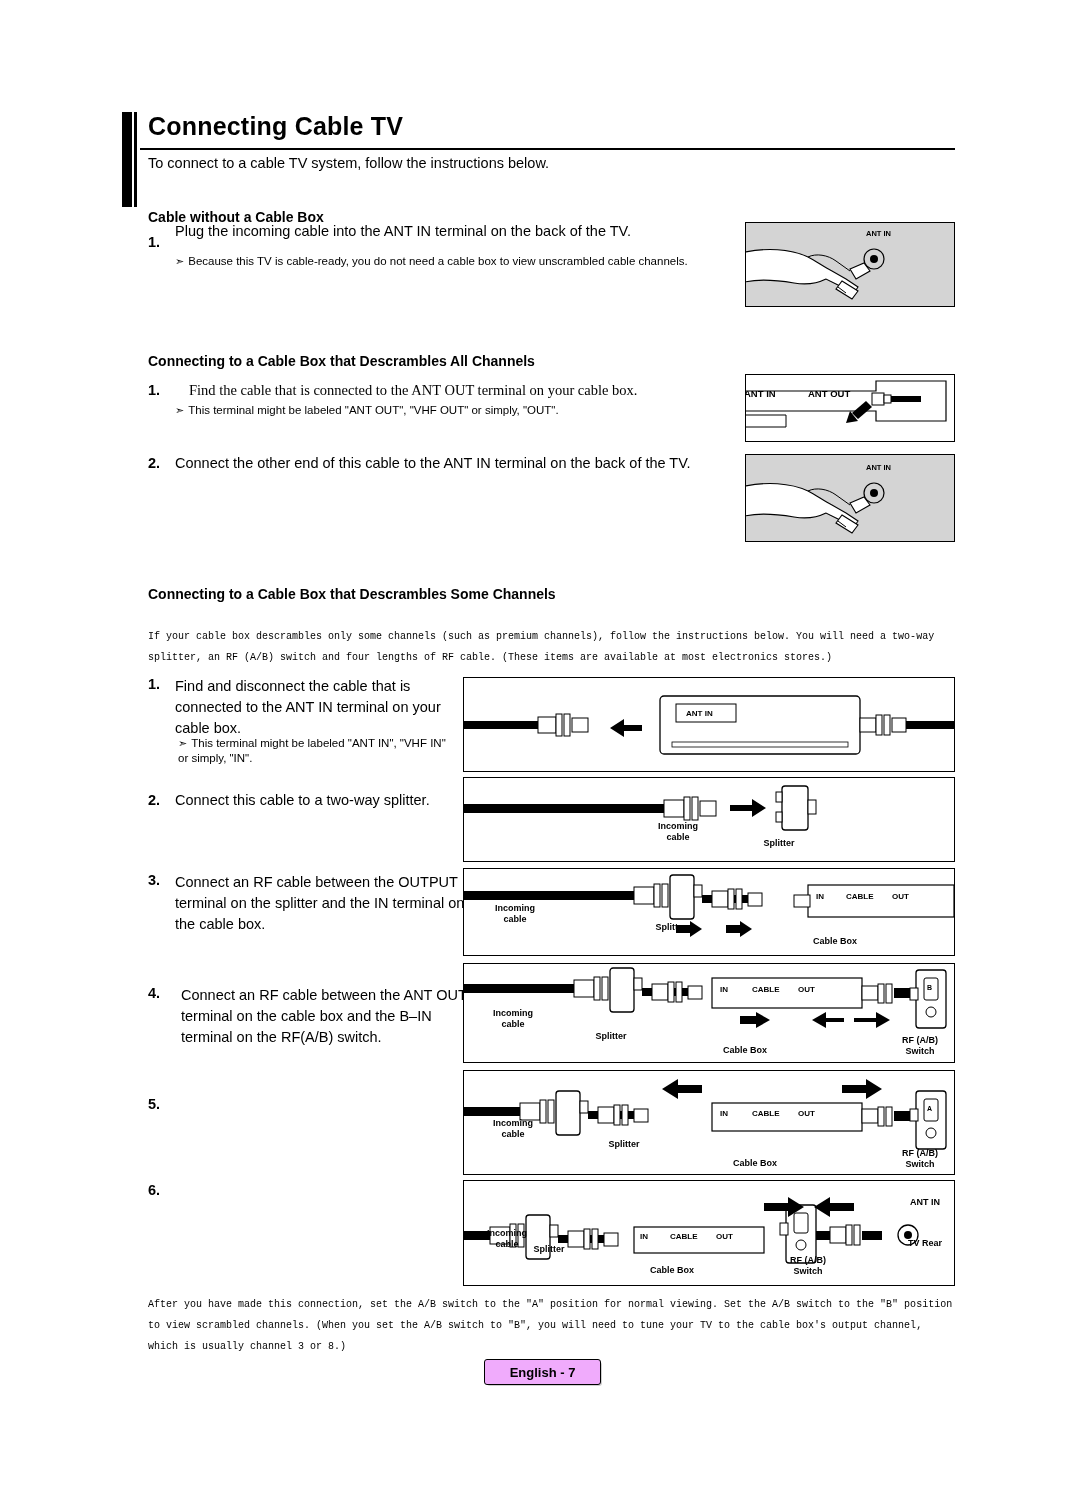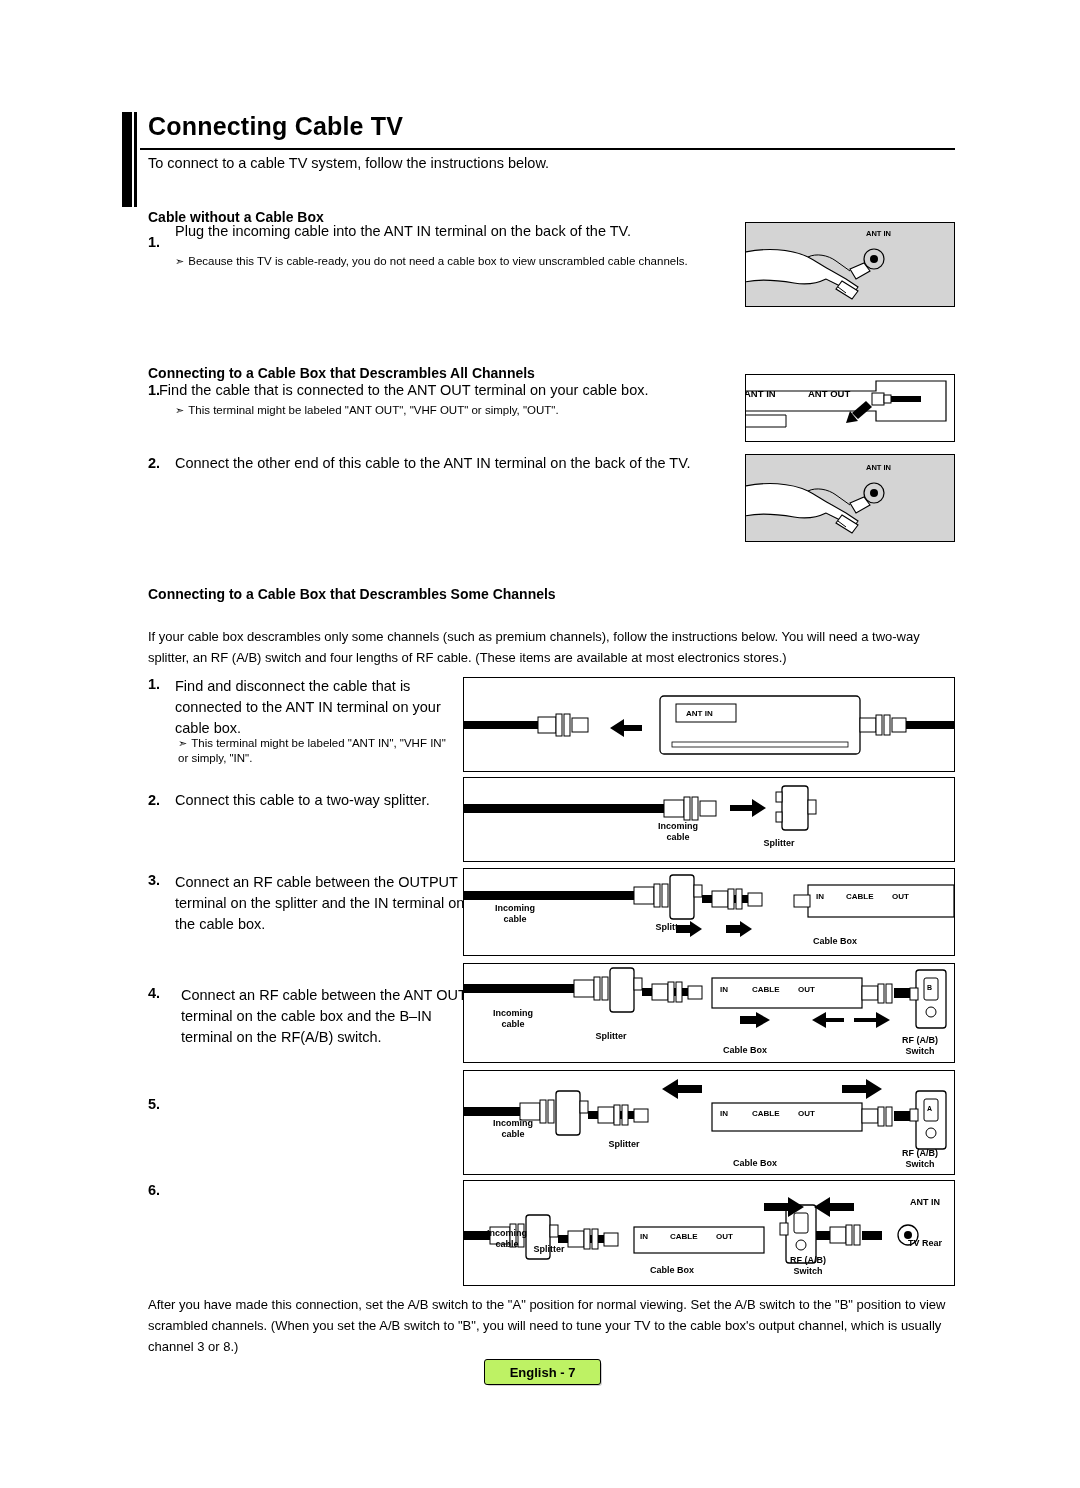--- a/index.html
+++ b/index.html
@@ -79,22 +79,23 @@
   .note {
     position: absolute;
     font-size: 11.5px;
   }
   .note .arrow {
     font-size: 11px;
     margin-right: 4px;
   }
   .para {
     position: absolute;
-    font-size: 13px;
+    font-size: 10px;
     line-height: 21px;
+    font-family: Liberation Mono, monospace;
   }
 
   
   .fig {
     position: absolute;
     border: 1px solid #000;
     background: #ffffff;
     box-sizing: border-box;
   }
   .fig-gray {
@@ -113,21 +114,21 @@
     top: 1359px;
     width: 115px;
     height: 24px;
     border: 1px solid #000;
     border-radius: 3px;
     display: flex;
     align-items: center;
     justify-content: center;
     font-size: 13px;
     font-weight: bold;
-    background: #bef264;
+    background: #f0abfc;
   }
   .footer-shadow {
     position: absolute;
     left: 487px;
     top: 1362px;
     width: 115px;
     height: 24px;
     background: #cfcfcf;
     border-radius: 3px;
   }
@@ -161,23 +162,23 @@
 
       <path d="M-5,30 C20,24 45,26 62,34 C70,38 78,44 86,48 L100,56 L112,64 L108,70 L92,62 L80,56 C72,60 60,62 48,60 C30,57 8,56 -5,60 Z" fill="#ffffff" stroke="#000" stroke-width="1.1"></path>
       <path d="M62,34 C70,30 82,32 90,38 L104,48" fill="none" stroke="#000" stroke-width="1"></path>
 
       <path d="M104,46 L118,40 L124,48 L110,56 Z" fill="#ffffff" stroke="#000" stroke-width="1.1"></path>
       <path d="M96,58 L112,68 L106,76 L90,66 Z" fill="#ffffff" stroke="#000" stroke-width="1.1"></path>
       <line x1="92" y1="64" x2="100" y2="70" stroke="#000" stroke-width="1"></line>
     </svg>
   </div>
 
-  <div class="sec-head" style="left:148px; top:365px;text-align:right;">Connecting to a Cable Box that Descrambles All Channels</div>
+  <div class="sec-head" style="left:148px; top:353px;text-align:right;">Connecting to a Cable Box that Descrambles All Channels</div>
   <div class="step-num" style="left:148px; top:382px;">1.</div>
-  <div class="step-txt" style="left:159px; top:382px; width:560px;">Find the cable that is connected to the ANT OUT terminal on your cable box.</div>
+  <div class="step-txt" style="left:189px; top:382px; width:560px;font-family:Liberation Serif, serif;">Find the cable that is connected to the ANT OUT terminal on your cable box.</div>
   <div class="note" style="left:175px; top:404px; width:560px;">
     <span class="arrow">➣</span><span>This terminal might be labeled "ANT OUT", "VHF OUT" or simply, "OUT".</span>
   </div>
   <div class="step-num" style="left:148px; top:455px;">2.</div>
   <div class="step-txt" style="left:175px; top:455px; width:570px;">Connect the other end of this cable to the ANT IN terminal on the back of the TV.</div>
 
   <div class="fig" style="left:745px; top:374px; width:210px; height:68px;">
     <svg width="208" height="66" viewBox="0 0 208 66">
       <path d="M-2,16 L130,16 L130,6 L200,6 L200,46 L130,46 L130,36 L-2,36 Z" fill="#ffffff" stroke="#000" stroke-width="1.2"></path>
       <path d="M-2,40 L40,40 L40,52 L-2,52" fill="#ffffff" stroke="#000" stroke-width="1"></path>

